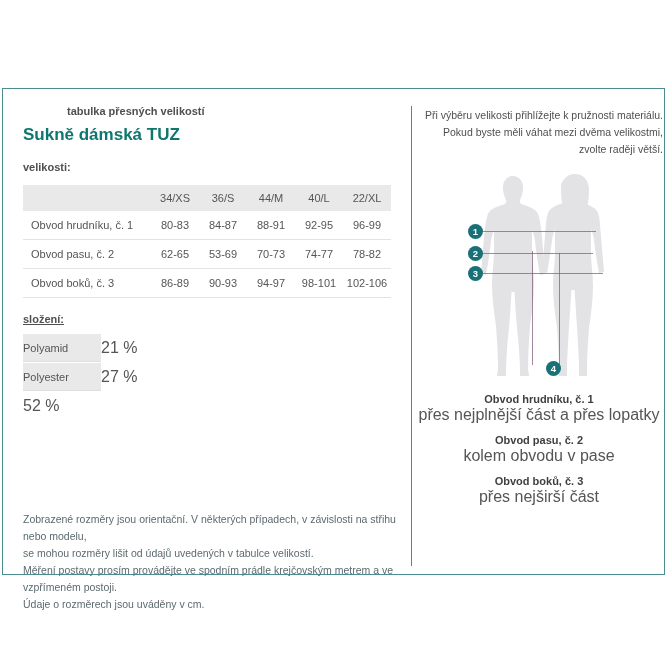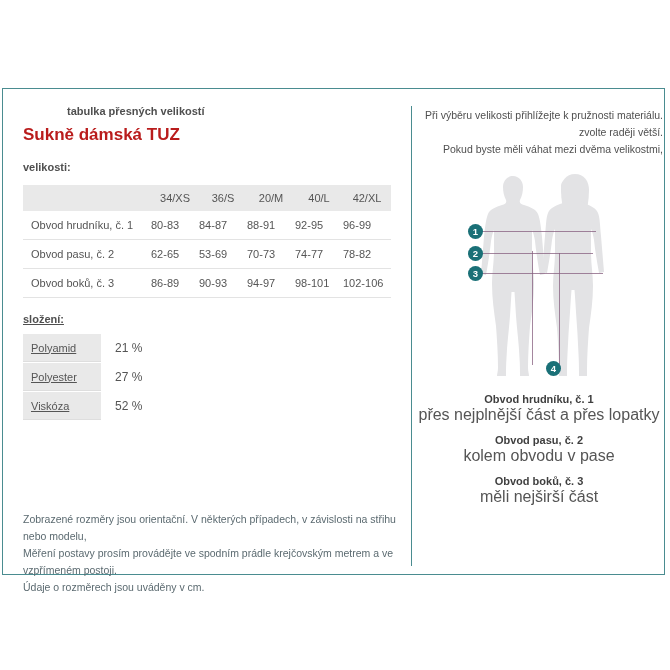--- a/index.html
+++ b/index.html
@@ -11,50 +11,49 @@
   .content-box{
     position:absolute;left:2px;top:88px;width:661px;height:485px;
     border:1px solid #4a8c90;background:#ffffff;
   }
   .v-divider{
     position:absolute;left:408px;top:17px;width:1px;height:460px;
     background:#4a8c90;
   }
   
   .note-small{position:absolute;left:20px;top:16px;font-size:11px;font-weight:bold;color:#4f4f4f;padding-left:44px;}
-  .page-title{position:absolute;left:20px;top:36px;font-size:17px;font-weight:bold;color:#b91c1c;}
+  .page-title{position:absolute;left:20px;top:36px;font-size:17px;font-weight:bold;color:#0f766e;}
   .section-label{position:absolute;left:20px;font-size:11px;font-weight:bold;color:#4f4f4f;}
   .lbl-sizes{top:72px;}
   .lbl-comp{top:224px;text-decoration:underline;}
 
   table.size-table{
     position:absolute;left:20px;top:96px;width:368px;
     border-collapse:collapse;font-size:11px;color:#555555;
   }
   table.size-table th{
     background:#e9e9e9;font-weight:normal;height:20px;padding:3px 0;
     text-align:center;color:#555555;
   }
   table.size-table th.row-label-col{text-align:left;padding-left:8px;}
   table.size-table td{
-    height:28px;padding:0;text-align:left;border-bottom:1px solid #e3e3e3;
+    height:28px;padding:0;text-align:center;border-bottom:1px solid #e3e3e3;
     background:#ffffff;
   }
   table.size-table td.row-label{text-align:left;padding-left:8px;}
   .col-label{width:112px;}.col-val{width:45px;}
 
   .comp-table{position:absolute;left:20px;top:245px;width:200px;}
   .comp-row{display:flex;align-items:center;height:28px;margin-bottom:1px;}
   .comp-material{
     width:78px;height:100%;background:#e9e9e9;display:flex;align-items:center;
-    padding-left:8px;box-sizing:border-box;font-size:11px;color:#555555;
+    box-sizing:border-box;font-size:11px;color:#555555;
     border-bottom:1px solid #dedede;
-    text-decoration:underline;
-  }
-  .comp-percent{margin-left:14px;font-size:12px;color:#555555;}
+  }
+  .comp-percent{font-size:16px;color:#555555;}
 
   .notes{position:absolute;left:20px;top:422px;width:380px;font-size:10.5px;color:#5b6a70;line-height:17px;}
 
   
   .advice{position:absolute;left:412px;top:18px;width:248px;text-align:right;
     font-size:10.5px;color:#4f4f4f;line-height:17px;}
 
   .figure-wrap{position:absolute;left:476px;top:84px;width:134px;height:206px;}
   .figure-wrap svg{display:block;}
 
@@ -89,23 +88,23 @@
   <div class="note-small">tabulka přesných velikostí</div>
   <div class="page-title">Sukně dámská TUZ</div>
   <div class="section-label lbl-sizes">velikosti:</div>
 
   <table class="size-table">
     <tbody>
         <tr>
       <th class="row-label-col col-label"></th>
       <th class="col-val">34/XS</th>
       <th class="col-val">36/S</th>
-      <th class="col-val">20/M</th>
+      <th class="col-val">44/M</th>
       <th class="col-val">40/L</th>
-      <th class="col-val">42/XL</th>
+      <th class="col-val">22/XL</th>
     </tr>
     <tr>
       <td class="row-label">Obvod hrudníku, č. 1</td>
       <td>80-83</td>
       <td>84-87</td>
       <td>88-91</td>
       <td>92-95</td>
       <td>96-99</td>
     </tr>
     <tr>
@@ -132,35 +131,35 @@
   <div class="comp-table">
     <div class="comp-row">
       <div class="comp-material">Polyamid</div>
       <div class="comp-percent">21 %</div>
     </div>
     <div class="comp-row">
       <div class="comp-material">Polyester</div>
       <div class="comp-percent">27 %</div>
     </div>
     <div class="comp-row">
-      <div class="comp-material">Viskóza</div>
       <div class="comp-percent">52 %</div>
     </div>
   </div>
 
   <div class="notes">
     <div>Zobrazené rozměry jsou orientační. V některých případech, v závislosti na střihu nebo modelu,</div>
+    <div>se mohou rozměry lišit od údajů uvedených v tabulce velikostí.</div>
     <div>Měření postavy prosím provádějte ve spodním prádle krejčovským metrem a ve vzpřímeném postoji.</div>
     <div>Údaje o rozměrech jsou uváděny v cm.</div>
   </div>
 
   <div class="advice">
     <div>Při výběru velikosti přihlížejte k pružnosti materiálu.</div>
+    <div>Pokud byste měli váhat mezi dvěma velikostmi,</div>
     <div>zvolte raději větší.</div>
-    <div>Pokud byste měli váhat mezi dvěma velikostmi,</div>
   </div>
 
   <div class="figure-wrap">
     <svg width="134" height="206" viewBox="0 0 134 206" xmlns="http://www.w3.org/2000/svg">
 
       <path fill="#e3e3e5" d="M34,3
         C40,3 44,8 44,14 C44,19 43,23 41,27 C40,30 42,31 45,32
         C51,34 57,36 59,41 C61,46 62,54 63,64 C64,76 65,89 66,101
         L61,102 C59,91 57,78 56,68 C55,62 54,59 53,57
         C53,64 53,71 53,78 C53,89 55,100 55,111
@@ -213,16 +212,16 @@
     <div class="measure-block">
       <div class="measure-title">Obvod hrudníku, č. 1</div>
       <div class="measure-sub">přes nejplnější část a přes lopatky</div>
     </div>
     <div class="measure-block">
       <div class="measure-title">Obvod pasu, č. 2</div>
       <div class="measure-sub">kolem obvodu v pase</div>
     </div>
     <div class="measure-block">
       <div class="measure-title">Obvod boků, č. 3</div>
-      <div class="measure-sub">měli nejširší část</div>
+      <div class="measure-sub">přes nejširší část</div>
     </div>
   </div>
 </div>
 
 </body></html>

